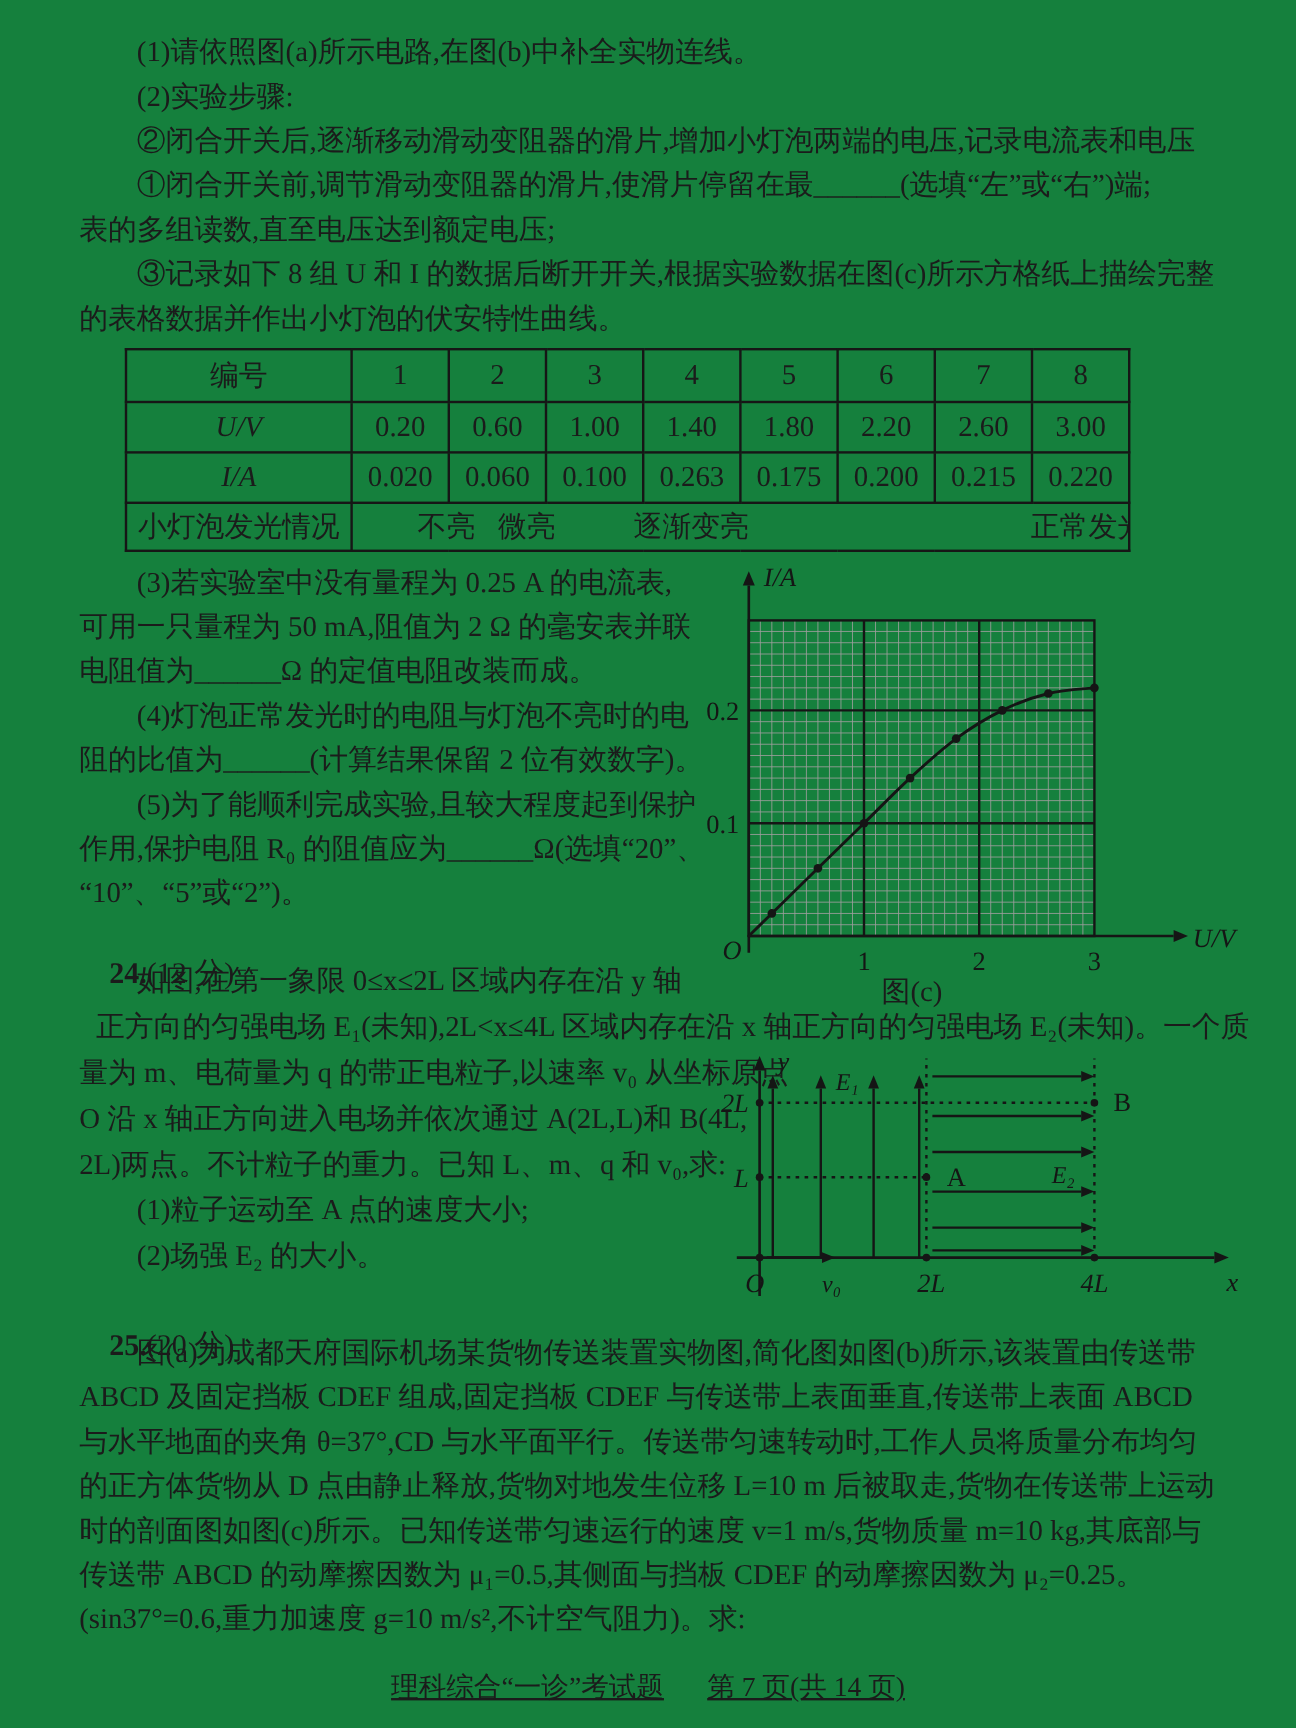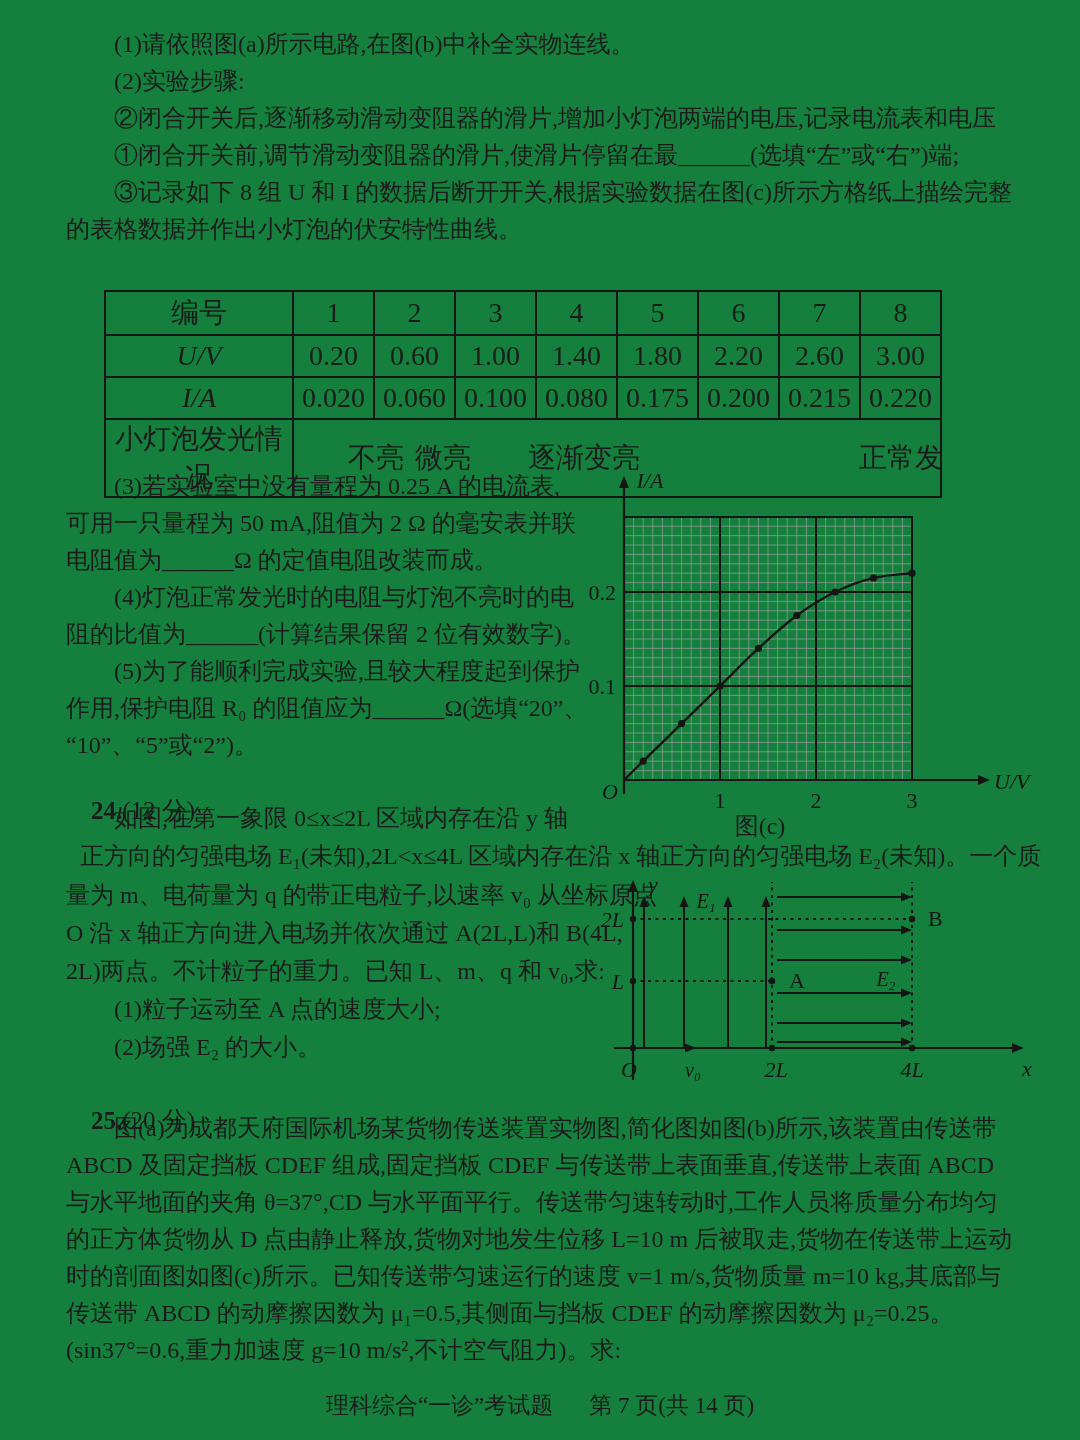--- a/index.html
+++ b/index.html
@@ -9,49 +9,50 @@
     background:#15803d; color:#1b1b1b;
     font-family:"Liberation Serif", serif;
     overflow:hidden;
   }
   .block{position:absolute;}
   .tline{white-space:pre; line-height:37px; font-size:24px; overflow:visible;}
   .lh38 .tline{line-height:38px;}
   .qhead{position:absolute; font-size:25px; white-space:pre;}
   .qhead b{font-weight:bold;}
   
-  .dtable{position:absolute; left:104px; top:290px; border-collapse:collapse; table-layout:fixed; font-size:28px;}
+  .dtable{position:absolute; left:104px; top:290px; border-collapse:collapse; table-layout:fixed; font-size:24px;}
   .dtable td{border:2px solid #161616; text-align:center; vertical-align:middle; padding:0; overflow:hidden;}
   .dtable tr:nth-child(1) td{height:42px;}
   .dtable tr:nth-child(2) td{height:40px;}
   .dtable tr:nth-child(3) td{height:40px;}
   .dtable tr:nth-child(4) td{height:38px;}
   .dtable td.math{font-style:italic;}
   .glowcell{position:relative;}
   .glowcell span{position:absolute; top:50%; transform:translateY(-50%); white-space:pre;margin-left:12px;}
   
   .graphFig{position:absolute; left:570px; top:458px; width:500px; height:365px; margin:0;}
   .figcap{position:absolute; left:660px; top:810px; width:200px; text-align:center; font-size:24px;}
   .fieldFig{position:absolute; left:576px; top:866px;}
   svg text{font-family:"Liberation Serif", serif; fill:#151515; font-size:22px;}
   svg text.it{font-style:italic;}
   svg text.sm{font-size:20px;}
   .footer{position:absolute; left:0; top:1390px; width:100%; text-align:center; font-size:23px;}
-  .footer span{margin:0 18px; white-space:pre;}
+  .footer span{margin:0 18px; white-space:pre;text-decoration:underline;}
 </style>
 </head>
 <body>
 
 <div class="page">
 
   <div class="block" id="introLines" style="left:66px; top:26px; width:972px;">
       <div class="tline">　　(1)请依照图(a)所示电路,在图(b)中补全实物连线。</div>
       <div class="tline">　　(2)实验步骤:</div>
       <div class="tline">　　②闭合开关后,逐渐移动滑动变阻器的滑片,增加小灯泡两端的电压,记录电流表和电压</div>
       <div class="tline">　　①闭合开关前,调节滑动变阻器的滑片,使滑片停留在最______(选填“左”或“右”)端;</div>
+      <div class="tline">表的多组读数,直至电压达到额定电压;</div>
       <div class="tline">　　③记录如下 8 组 U 和 I 的数据后断开开关,根据实验数据在图(c)所示方格纸上描绘完整</div>
       <div class="tline">的表格数据并作出小灯泡的伏安特性曲线。</div>
     </div>
 
   <table class="dtable" id="dataTable">
       <colgroup>
         <col style="width: 188px;">
         <col style="width: 81px;">
         <col style="width: 81px;">
         <col style="width: 81px;">
@@ -82,21 +83,21 @@
           <td>1.80</td>
           <td>2.20</td>
           <td>2.60</td>
           <td>3.00</td>
         </tr>
         <tr>
           <td class="math">I/A</td>
           <td>0.020</td>
           <td>0.060</td>
           <td>0.100</td>
-          <td>0.080</td>
+          <td>0.263</td>
           <td>0.175</td>
           <td>0.200</td>
           <td>0.215</td>
           <td>0.220</td>
         </tr>
         <tr>
           <td>小灯泡发光情况</td>
           <td colspan="8" class="glowcell">
             <span style="left: 42px;">不亮</span>
             <span style="left: 109px;">微亮</span>

